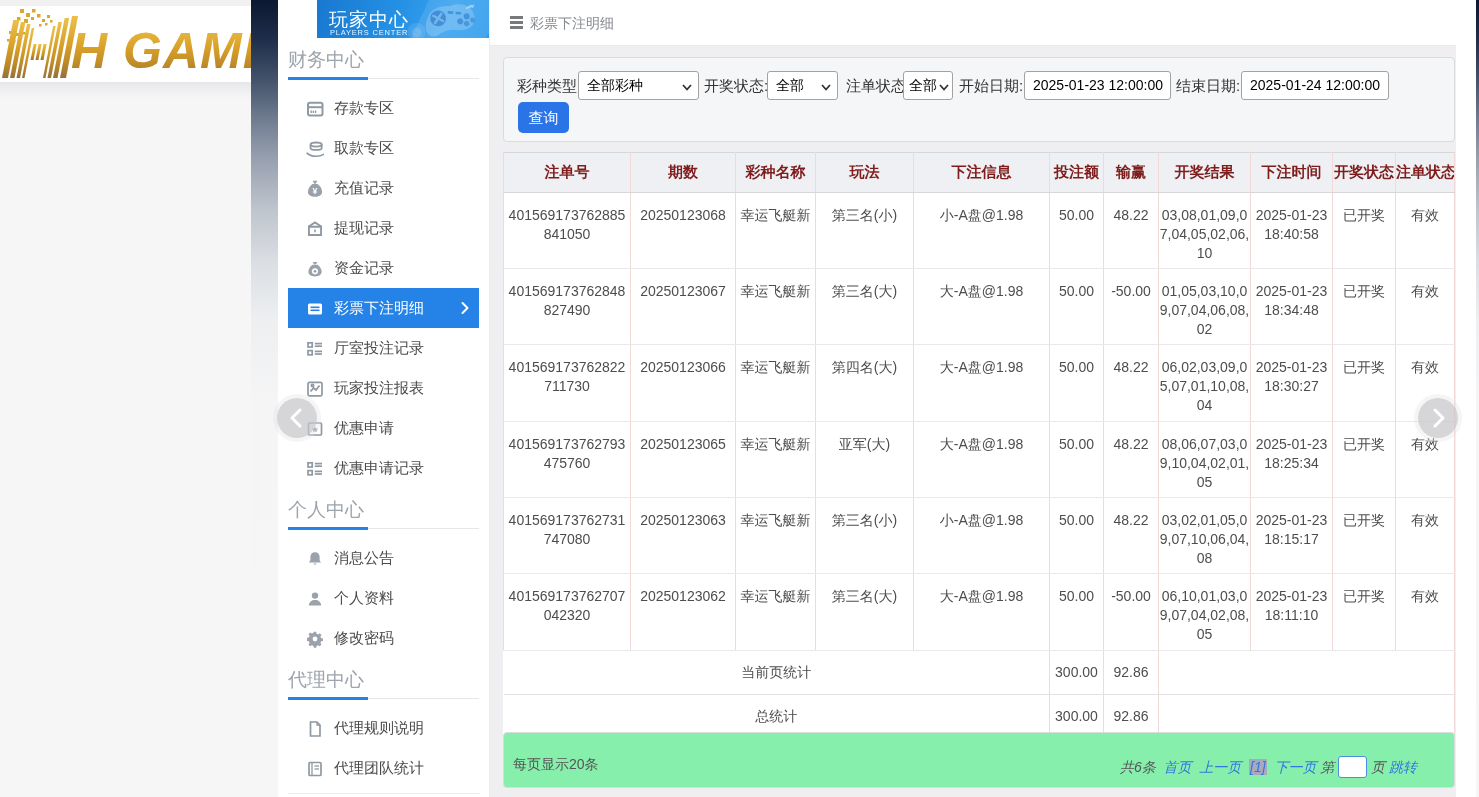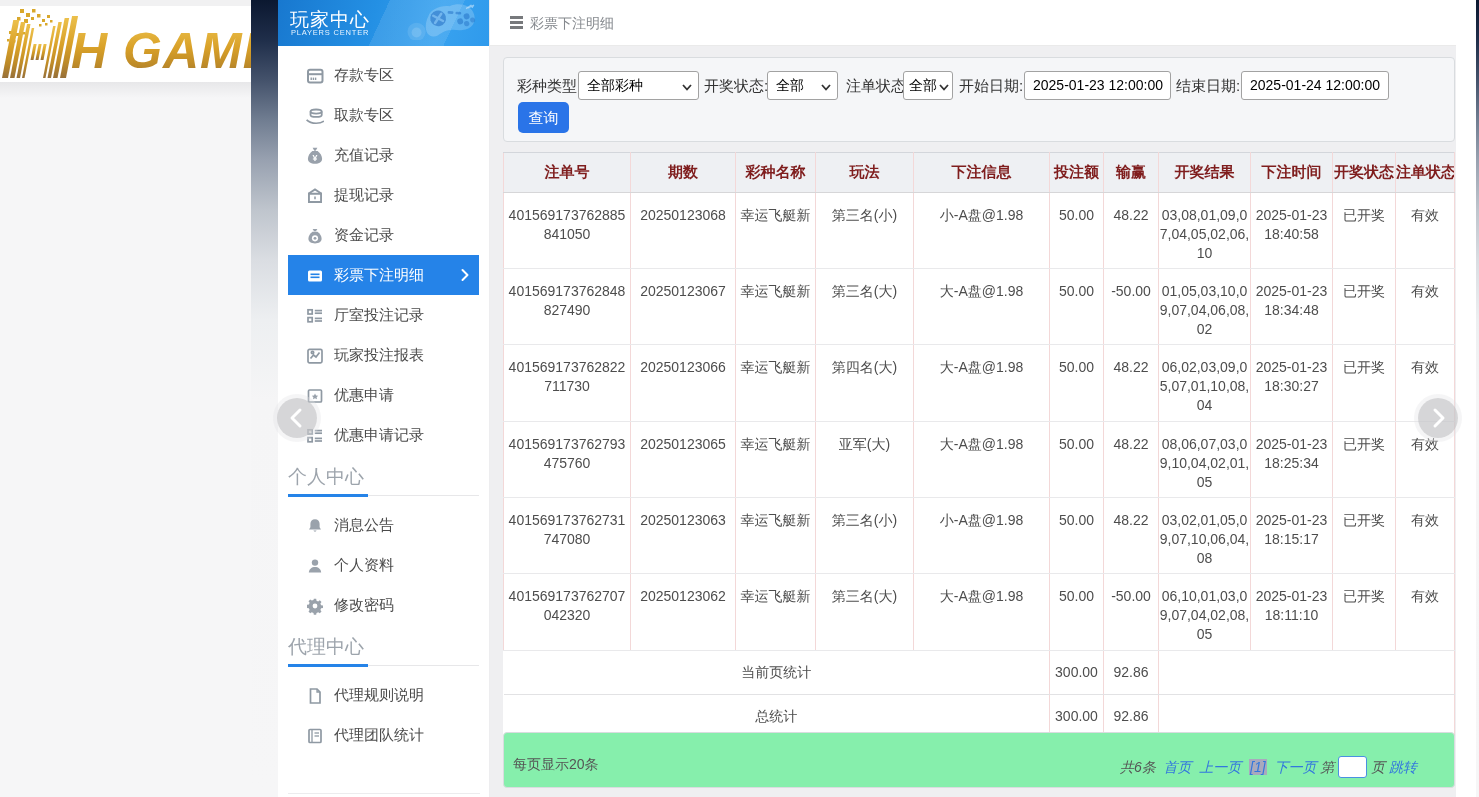--- a/index.html
+++ b/index.html
@@ -14,21 +14,21 @@
 #leftzone .bandshadow { position:absolute; left:0; top:82px; width:251px; height:16px; background:linear-gradient(180deg,#e7e7e9,#f6f6f7); }
 
 .darkedge { top:0; width:27px; height:797px;
   background:linear-gradient(180deg,#0b1830 0px,#1f2e4a 40px,#44526b 80px,#707d91 120px,#98a1b0 160px,#bfc5cd 210px,#dadde2 260px,#edeff1 320px,#f5f5f6 400px,#f6f6f7 797px); }
 #leftshadow { left:251px; }
 #rightwhite { left:1456px; top:0; width:20px; height:797px; background:#fff; }
 #rightshadow { left:1476px; width:3px; }
 
 
 #sidebar { left:278px; top:0; width:212px; height:797px; background:#fff; border-right:1px solid #ededef; }
-#sbhead { position:relative; height:46px; background:linear-gradient(105deg,#1878cf 0%,#2490e4 45%,#38a2ef 75%,#2f9aec 100%); overflow:hidden; color:#fff; }
+#sbhead { position:relative; height:38px; background:linear-gradient(105deg,#1878cf 0%,#2490e4 45%,#38a2ef 75%,#2f9aec 100%); overflow:hidden; color:#fff;margin-left:39px; }
 #sbhead .t1 { position:absolute; left:12px; top:7px; font-size:19px; letter-spacing:1px; }
 #sbhead .t2 { position:absolute; left:13px; top:28px; font-size:7.5px; letter-spacing:0.8px; color:#e8f4ff; }
 #sbhead .shine { position:absolute; left:0; top:0; width:212px; height:46px;
   background:linear-gradient(115deg,rgba(255,255,255,0) 48%,rgba(255,255,255,.10) 48%,rgba(255,255,255,.10) 80%,rgba(255,255,255,0) 80%); }
 .sbtitle { position:relative; margin:0 10px; height:41px; }
 .sbtitle span { position:absolute; left:0; top:9px; font-size:19px; color:#9da4ac; }
 .sbtitle .line { position:absolute; left:0; bottom:0; width:100%; height:1px; background:#e7e7e9; }
 .sbtitle .blue { position:absolute; left:0; bottom:-1px; width:80px; height:3px; background:#2583e8; }
 .menu { list-style:none; margin:9px 10px 0 10px; }
 .menu li { position:relative; height:40px; line-height:40px; font-size:15px; color:#4a4a4a; }
@@ -151,20 +151,25 @@
           <circle cx="81" cy="29" r="3" fill="rgba(23,100,190,0.38)"></circle>
         </g>
         <path d="M74 8 l6-4 -3 3 6-3 -2 3" stroke="rgba(255,255,255,0.45)" stroke-width="1.6" fill="none" stroke-linejoin="round"></path>
         <circle cx="14" cy="36" r="11" fill="rgba(255,255,255,0.10)"></circle>
         <circle cx="14" cy="37" r="6" fill="rgba(255,255,255,0.14)"></circle>
       </svg>
       <div class="t1">玩家中心</div>
       <div class="t2">PLAYERS CENTER</div>
     </div>
     <div id="sbmenus">
+      <div class="sbtitle">
+          <span>财务中心</span>
+          <div class="line"></div>
+          <div class="blue"></div>
+        </div>
       <ul class="menu">
         <li>
             <span class="ic">
               <svg width="18" height="18" viewBox="0 0 18 18" fill="none" stroke="#8f99a3" stroke-width="2">
                 <rect x="2" y="2.8" width="14.5" height="12.8" rx="2"></rect>
                 <line x1="2" y1="7.2" x2="16.5" y2="7.2"></line>
                 <line x1="5.2" y1="10.6" x2="5.2" y2="13" stroke-width="1.4"></line>
                 <line x1="7.4" y1="10.6" x2="7.4" y2="13" stroke-width="1.4"></line>
                 <line x1="9.6" y1="10.6" x2="9.6" y2="13" stroke-width="1.4"></line>
               </svg>

